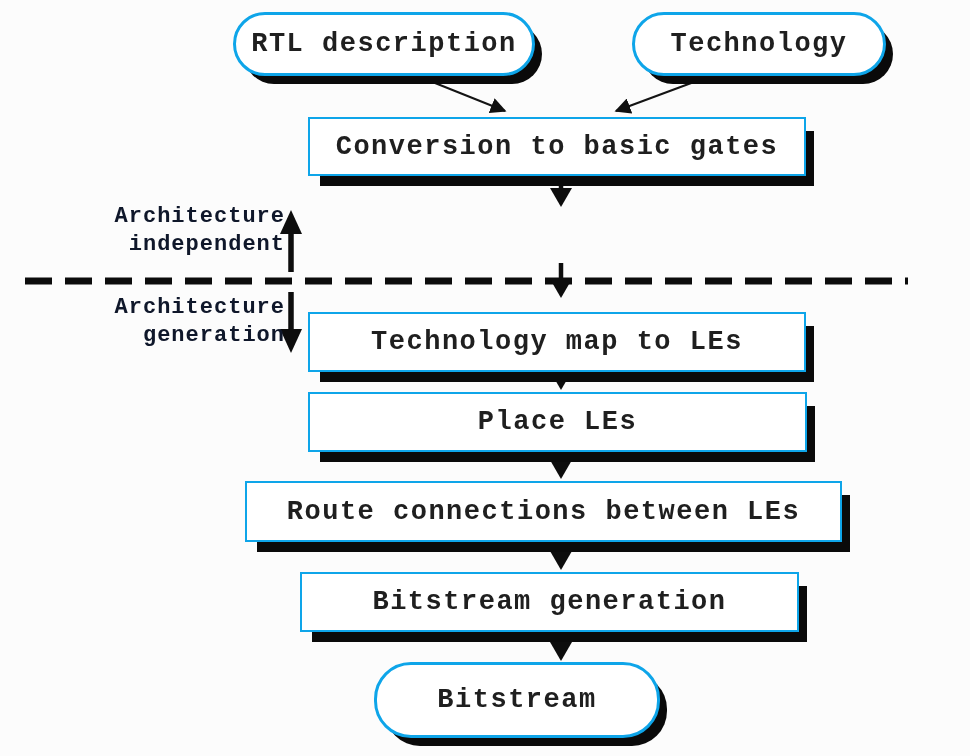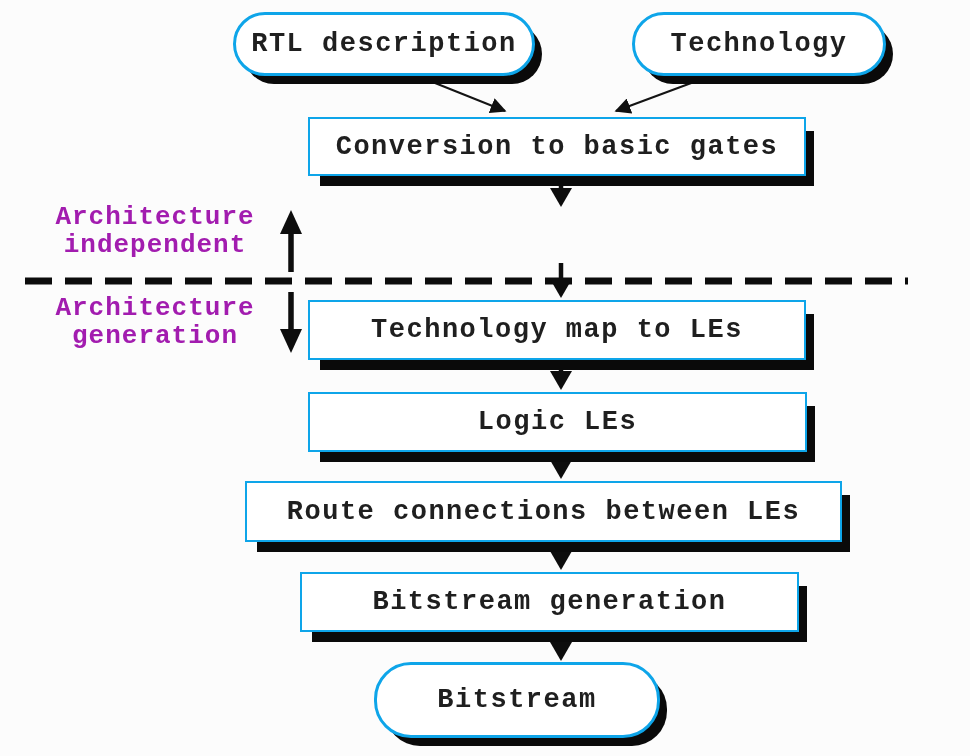--- a/index.html
+++ b/index.html
@@ -11,22 +11,22 @@
   svg.layer{z-index:1;}
   .node{
     position:absolute;z-index:2;display:flex;align-items:center;justify-content:center;
     background:#ffffff;border:2px solid #0ea5e9;
     font-weight:bold;font-size:27px;letter-spacing:1.5px;white-space:nowrap;
     color:#1f1f1f;text-align:center;
   }
   .rect{box-shadow:10px 12px 0 -2px #0a0a0a;text-align:right;}
   .oval{border-width:3px;border-radius:40px;box-shadow:9px 10px 0 -2px #0a0a0a;}
   .region-label{
-    position:absolute;z-index:2;width:260px;text-align:center;
-    font-weight:bold;font-size:26px;letter-spacing:1px;line-height:28px;color:#a21caf;
+    position:absolute;z-index:2;width:260px;text-align:right;
+    font-weight:bold;font-size:22px;letter-spacing:1px;line-height:28px;color:#0f172a;
   }
   .region-label span{display:block;}
 </style>
 </head>
 <body>
 
 <div class="stage">
 
   <svg class="layer" width="970" height="756" viewBox="0 0 970 756">
     <defs>
@@ -79,23 +79,23 @@
     </g>
   </svg>
 
   <div class="node oval" style="left:233px;top:12px;width:296px;height:58px">RTL description</div>
 
   <div class="node oval" style="left:632px;top:12px;width:248px;height:58px">Technology</div>
 
   <div class="node rect" style="left:308px;top:117px;width:494px;height:55px">Conversion to basic gates</div>
 
 
-  <div class="node rect" style="left:308px;top:300px;width:494px;height:56px">Technology map to LEs</div>
+  <div class="node rect" style="left:308px;top:312px;width:494px;height:56px">Technology map to LEs</div>
 
-  <div class="node rect" style="left:308px;top:392px;width:495px;height:56px">Logic LEs</div>
+  <div class="node rect" style="left:308px;top:392px;width:495px;height:56px">Place LEs</div>
 
   <div class="node rect" style="left:245px;top:481px;width:593px;height:57px">Route connections between LEs</div>
 
   <div class="node rect" style="left:300px;top:572px;width:495px;height:56px">Bitstream generation</div>
 
   <div class="node oval" style="left:374px;top:662px;width:280px;height:70px;border-radius:37px">Bitstream</div>
 
   <div class="region-label" style="left:25px;top:203px">
     <span>Architecture</span>
     <span>independent</span>

